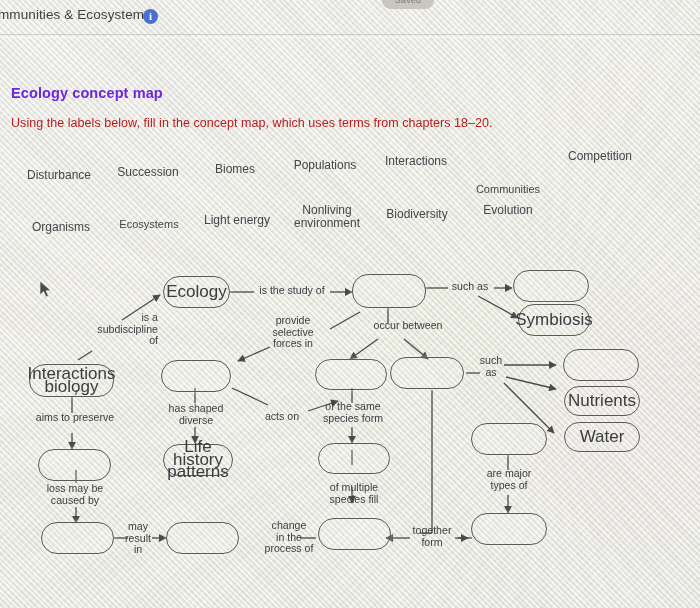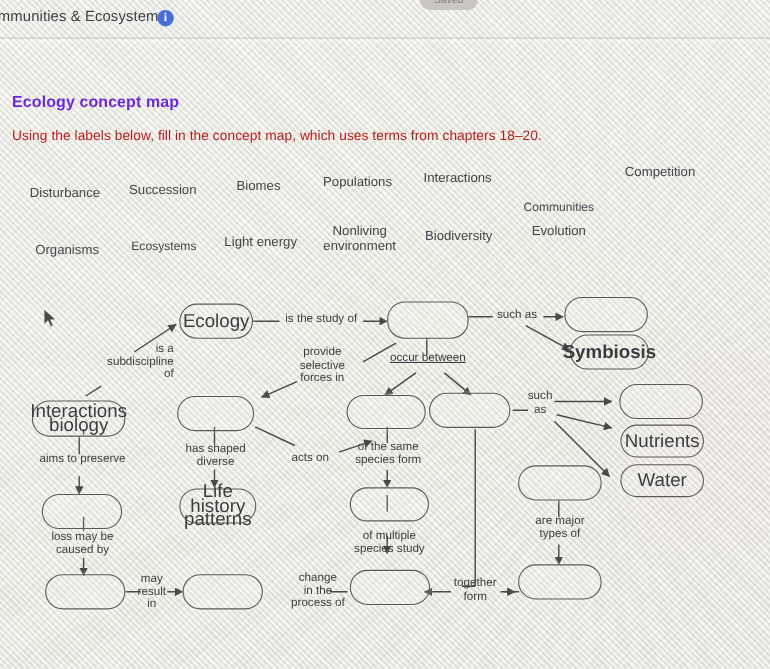--- a/index.html
+++ b/index.html
@@ -222,21 +222,21 @@
 
       <path d="M 316 283 L 300 283"></path>
       <path d="M 410 283 L 404 283"></path>
       <path d="M 455 283 L 468 283" marker-end="url(#arw)"></path>
     </g>
   </svg>
 
   <div class="node" style="left:163px; top:21px;  width:67px;  height:32px;">Ecology</div>
   <div class="node blank" style="left:352px; top:19px;  width:74px;  height:34px;"></div>
   <div class="node blank" style="left:513px; top:15px;  width:76px;  height:32px;"></div>
-  <div class="node" style="left:518px; top:49px;  width:72px;  height:32px;font-weight:bold;">Symbiosis</div>
+  <div class="node" style="left:518px; top:49px;  width:72px;  height:32px;">Symbiosis</div>
 
   <div class="node" style="left:29px;  top:109px; width:85px;  height:33px;">Interactions
 biology</div>
   <div class="node blank" style="left:161px; top:105px; width:70px;  height:32px;"></div>
   <div class="node blank" style="left:315px; top:104px; width:72px;  height:31px;"></div>
   <div class="node blank" style="left:390px; top:102px; width:74px;  height:32px;"></div>
   <div class="node blank" style="left:563px; top:94px;  width:76px;  height:32px;"></div>
   <div class="node" style="left:564px; top:131px; width:76px;  height:30px;">Nutrients</div>
   <div class="node" style="left:564px; top:167px; width:76px;  height:30px;">Water</div>
 
@@ -252,31 +252,31 @@
   <div class="node blank" style="left:471px; top:258px; width:76px;  height:32px;"></div>
 
   <div class="conn-label" style="left:62px;  top:57px;  width:96px;text-align:right;">is a
 subdiscipline
 of</div>
   <div class="conn-label" style="left:247px; top:30px;  width:90px;">is the study of</div>
   <div class="conn-label" style="left:445px; top:26px;  width:50px;">such as</div>
   <div class="conn-label" style="left:262px; top:60px;  width:62px;">provide
 selective
 forces in</div>
-  <div class="conn-label" style="left:343px; top:65px;  width:92px;text-decoration:underline;">occur between</div>
+  <div class="conn-label" style="left:362px; top:65px;  width:92px;">occur between</div>
   <div class="conn-label" style="left:24px;  top:157px; width:102px;">aims to preserve</div>
   <div class="conn-label" style="left:155px; top:148px; width:82px;">has shaped
 diverse</div>
   <div class="conn-label" style="left:254px; top:156px; width:56px;">acts on</div>
   <div class="conn-label" style="left:313px; top:146px; width:80px;">of the same
 species form</div>
   <div class="conn-label" style="left:475px; top:100px; width:32px;">such
 as</div>
   <div class="conn-label" style="left:314px; top:227px; width:80px;">of multiple
-species study</div>
+species fill</div>
   <div class="conn-label" style="left:468px; top:213px; width:82px;">are major
 types of</div>
   <div class="conn-label" style="left:27px;  top:228px; width:96px;">loss may be
 caused by</div>
   <div class="conn-label" style="left:115px; top:266px; width:46px;">may
 result
 in</div>
   <div class="conn-label" style="left:256px; top:265px; width:66px;">change
 in the
 process of</div>

